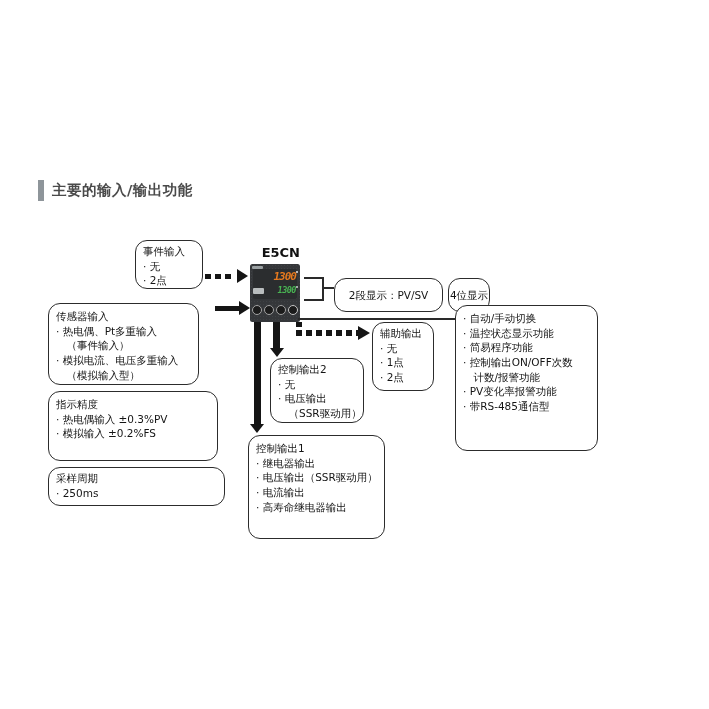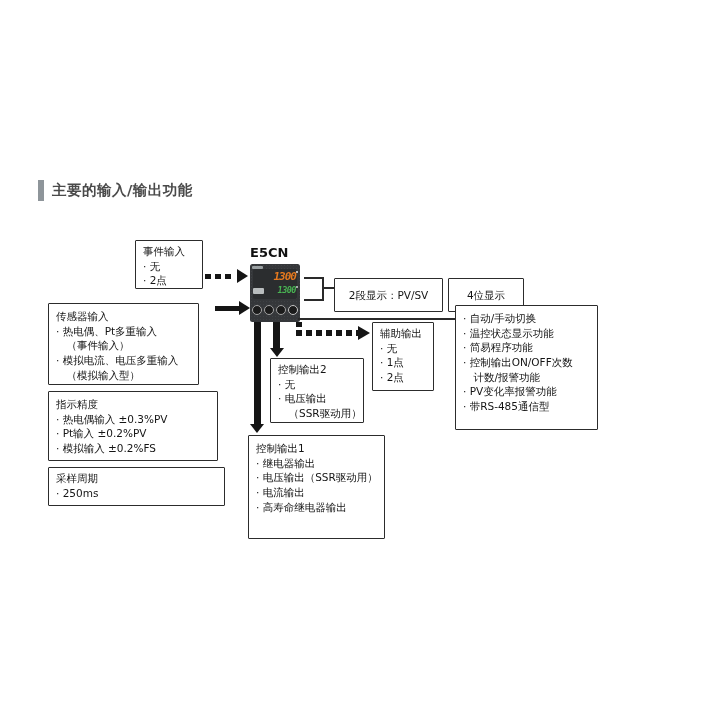--- a/index.html
+++ b/index.html
@@ -3,21 +3,21 @@
 <meta charset="utf-8">
 <style>
   html,body{margin:0;padding:0;background:#ffffff;}
   #stage{position:relative;width:709px;height:709px;background:#ffffff;overflow:hidden;
          font-family:"DejaVu Sans",sans-serif;color:#141414;}
   .abs{position:absolute;}
   
   .title-bar{left:38px;top:180px;width:6px;height:21px;background:#8e959a;}
   .title-text{left:52px;top:181px;font-size:14.5px;font-weight:bold;color:#4a4a4a;letter-spacing:.5px;}
   
-  .box{position:absolute;background:#fff;border:1.6px solid #2c2c2c;border-radius:1px;
+  .box{position:absolute;background:#fff;border:1.6px solid #2c2c2c;border-radius:12px;
        padding:3px 7px;font-size:10.5px;line-height:1.4;box-sizing:border-box;white-space:nowrap;}
   .bline{white-space:nowrap;}
   
   .pill{display:flex;align-items:center;justify-content:center;padding:16px;}
   
   #device{left:250px;top:264px;width:50px;height:58px;background:#35373a;border-radius:2.5px;
           background-image:radial-gradient(#3e4144 0.8px, transparent 0.9px);background-size:3px 3px;}
   .dev-logo{left:252px;top:266px;width:11px;height:3px;background:#9aa0a2;border-radius:1px;}
   .dev-panel{left:253px;top:269px;width:44px;height:30px;background:#2b2d2f;border-radius:2px;}
   .pv-text{left:254px;top:270px;width:42px;text-align:right;font-family:"DejaVu Sans Mono",monospace;
@@ -29,21 +29,21 @@
   .dev-chip{left:253px;top:288px;width:11px;height:6px;background:#b9bdbe;border-radius:1px;}
   .dev-btn{top:305px;width:10px;height:10px;border-radius:50%;background:#1b1b1b;border:1.6px solid #a3a3a3;box-sizing:border-box;}
   
   .dash-h{height:5px;background:repeating-linear-gradient(90deg,#151515 0 6px,transparent 6px 10px);}
   .dash-v{width:6px;background:repeating-linear-gradient(180deg,#151515 0 5px,transparent 5px 9px);}
   .solid-h{height:5px;background:#151515;}
   .solid-v{width:7px;background:#151515;}
   .thin{background:#2a2a2a;}
   .head-r{width:0;height:0;border-top:7px solid transparent;border-bottom:7px solid transparent;}
   .head-d{width:0;height:0;border-left:7px solid transparent;border-right:7px solid transparent;}
-  .e5cn-label{left:250px;top:245px;width:50px;text-align:left;font-size:13px;font-weight:bold;color:#111;}
+  .e5cn-label{left:250px;top:245px;width:50px;text-align:right;font-size:13px;font-weight:bold;color:#111;}
 </style>
 </head>
 <body>
 
 <div id="stage">
 
   <div class="abs title-bar"></div>
   <div class="abs title-text">主要的输入/输出功能</div>
 
   <div class="box" style="left:135px;top:240px;width:68px;height:49px;">
@@ -56,21 +56,20 @@
     <div class="bline">传感器输入</div>
     <div class="bline">· 热电偶、Pt多重输入</div>
     <div class="bline">　（事件输入）</div>
     <div class="bline">· 模拟电流、电压多重输入</div>
     <div class="bline">　（模拟输入型）</div>
   </div>
 
   <div class="box" style="left:48px;top:391px;width:170px;height:70px;padding-top:5px;">
     <div class="bline">指示精度</div>
     <div class="bline">· 热电偶输入 ±0.3%PV</div>
-    <div class="bline">· Pt输入 ±0.2%PV</div>
     <div class="bline">· 模拟输入 ±0.2%FS</div>
   </div>
 
   <div class="box" style="left:48px;top:467px;width:177px;height:39px;">
     <div class="bline">采样周期</div>
     <div class="bline">· 250ms</div>
   </div>
 
   <div class="abs e5cn-label">E5CN</div>
   <div class="abs" id="device"></div>
@@ -87,21 +86,21 @@
   <div class="abs dev-btn" style="left:288px;border-color:#c4c4c4;"></div>
 
   <div class="abs thin" style="left:304px;top:277px;width:19px;height:1.5px;"></div>
   <div class="abs thin" style="left:304px;top:299px;width:19px;height:1.5px;"></div>
   <div class="abs thin" style="left:322px;top:277px;width:1.5px;height:24px;"></div>
   <div class="abs thin" style="left:323px;top:287px;width:11px;height:1.5px;"></div>
 
   <div class="box pill" style="left:334px;top:278px;width:109px;height:23px;">
     <span class="bline">2段显示：PV/SV</span>
   </div>
-  <div class="box pill" style="left:448px;top:278px;width:76px;height:23px;">
+  <div class="box pill" style="left:448px;top:278px;width:42px;height:23px;">
     <span class="bline">4位显示</span>
   </div>
 
   <div class="abs dash-h" style="left:205px;top:274px;width:30px;"></div>
   <div class="abs head-r" style="left:237px;top:269px;border-left:11px solid #151515;"></div>
 
   <div class="abs solid-h" style="left:215px;top:306px;width:24px;"></div>
   <div class="abs head-r" style="left:239px;top:301px;border-left:11px solid #151515;"></div>
 
   <div class="abs thin" style="left:298px;top:318px;width:157px;height:1.5px;"></div>
@@ -131,21 +130,21 @@
   </div>
 
   <div class="box" style="left:248px;top:435px;width:137px;height:104px;padding-top:5px;">
     <div class="bline">控制输出1</div>
     <div class="bline">· 继电器输出</div>
     <div class="bline">· 电压输出（SSR驱动用）</div>
     <div class="bline">· 电流输出</div>
     <div class="bline">· 高寿命继电器输出</div>
   </div>
 
-  <div class="box" style="left:455px;top:305px;width:143px;height:125px;padding-top:5px;">
+  <div class="box" style="left:455px;top:305px;width:143px;height:146px;padding-top:5px;">
     <div class="bline">· 自动/手动切换</div>
     <div class="bline">· 温控状态显示功能</div>
     <div class="bline">· 简易程序功能</div>
     <div class="bline">· 控制输出ON/OFF次数</div>
     <div class="bline">　计数/报警功能</div>
     <div class="bline">· PV变化率报警功能</div>
     <div class="bline">· 带RS-485通信型</div>
   </div>
 
 </div>

